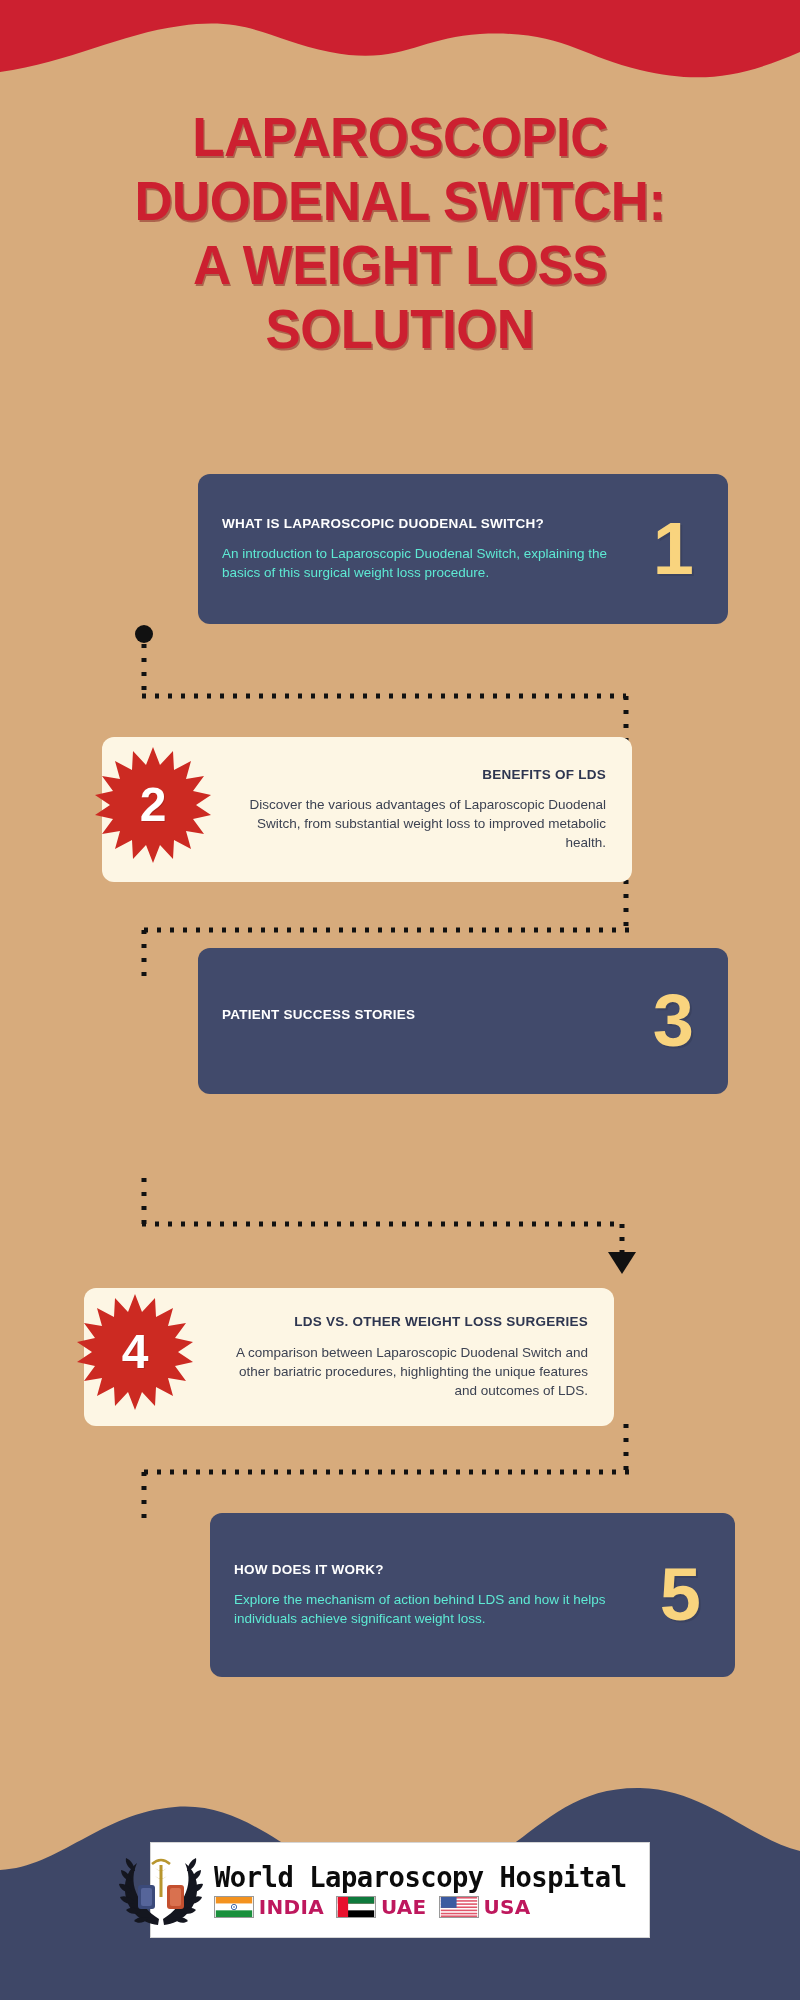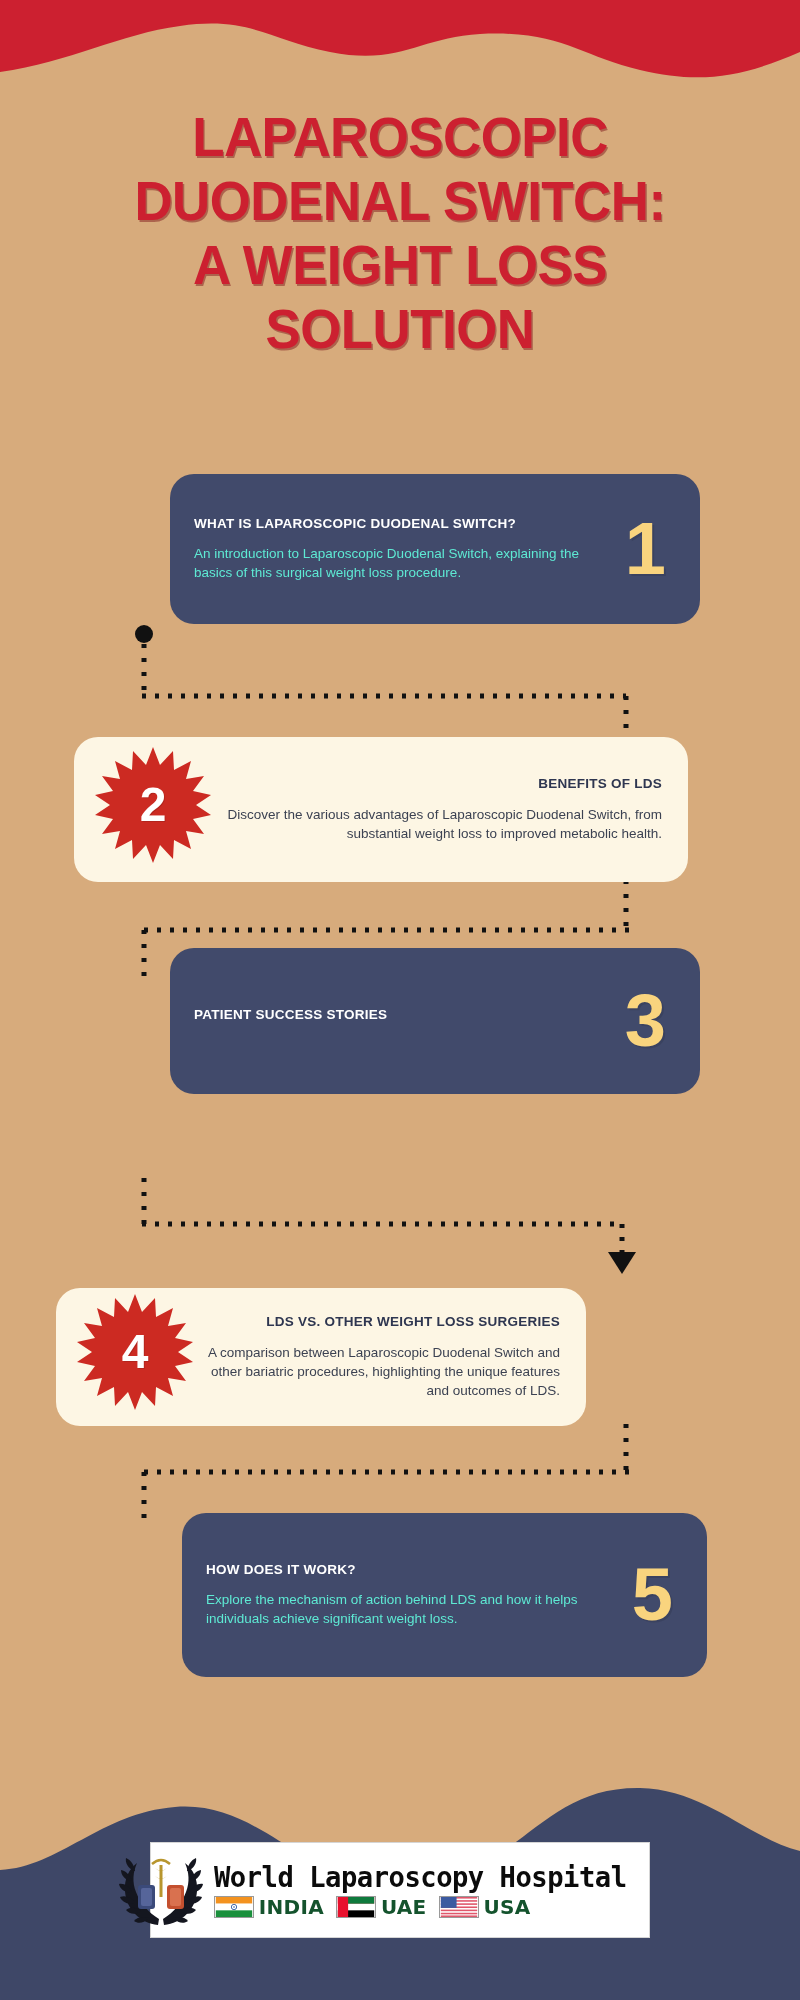--- a/index.html
+++ b/index.html
@@ -27,22 +27,22 @@
     font-size:55px;
     line-height:64px;
     letter-spacing:-0.5px;
     transform:scaleX(0.96);
     text-shadow:1.5px 1.5px 0 rgba(120,10,20,0.45);
   }
 
   
   .card {
     position:absolute; z-index:4;
-    border-radius:24px;
-    display:flex; align-items:center;
+    border-radius:12px;
+    display:flex; align-items:center;margin-left:28px;
   }
   .card.dark { background:#414a6b; }
   .card.light { background:#fdf6e4; }
 
   .card-text { flex:1; padding:20px 24px; }
   .card.dark .card-text { padding-right:14px; }
   .card.light .card-text { padding-left:10px; padding-right:26px; text-align:right; }
 
   .card-heading {
     font-size:13.5px; font-weight:bold; letter-spacing:0.25px;
@@ -100,21 +100,21 @@
   .logo-name {
     font-family:"DejaVu Sans Mono", monospace;
     font-weight:bold; font-size:28px; line-height:32px;
     color:#0b0b0b; letter-spacing:-0.5px; white-space:nowrap;
     transform:scaleX(0.97); transform-origin:left center;
   }
   .logo-countries { display:flex; align-items:center; gap:5px; }
   .flag { width:40px; height:22px; flex:0 0 auto; border:1px solid #999; }
   .country-label {
     font-family:"DejaVu Sans", sans-serif;
-    font-weight:bold; font-size:20px; line-height:22px; color:#14532d;
+    font-weight:bold; font-size:20px; line-height:22px; color:#be185d;
     margin-right:7px; letter-spacing:0.3px;
   }
 </style>
 </head>
 <body>
 
 <svg class="wave-top" viewBox="0 0 800 85" preserveAspectRatio="none">
   <path d="M0,0 L800,0 L800,52 C740,78 700,84 640,70 C580,56 560,30 480,34
            C420,37 400,66 330,52 C270,40 250,16 180,26 C120,34 70,62 0,72 Z" fill="#cc2030"></path>
 </svg>
@@ -134,21 +134,21 @@
   <div class="card-number">1</div>
 </div>
 
 <svg class="connector" style="left:130px; top:620px; width:510px; height:130px;" viewBox="0 0 510 130">
   <circle cx="14" cy="14" r="9" fill="#111"></circle>
   <line x1="14" y1="24" x2="14" y2="76" stroke="#111" stroke-width="5" stroke-dasharray="4 10" stroke-linecap="butt"></line>
   <line x1="12" y1="76" x2="496" y2="76" stroke="#111" stroke-width="5" stroke-dasharray="4 9" stroke-linecap="butt"></line>
   <line x1="496" y1="76" x2="496" y2="126" stroke="#111" stroke-width="5" stroke-dasharray="4 10" stroke-linecap="butt"></line>
 </svg>
 
-<div class="card light" style="left:74px; top:737px; width:614px; height:145px;">
+<div class="card light" style="left:74px; top:737px; width:530px; height:145px;">
   <div style="flex:0 0 132px;"></div>
   <div class="card-text">
     <div class="card-heading">BENEFITS OF LDS</div>
     <div class="card-body">Discover the various advantages of Laparoscopic Duodenal Switch, from substantial weight loss to improved metabolic health.</div>
   </div>
 </div>
 <div class="starburst" style="left:94px; top:746px;">
   <svg viewBox="0 0 118 118">
     <polygon fill="#cc2a22" points="59,1 66,19 79,5 80,24 97,15 92,33 110,30 99,45 117,49 102,59 117,69 99,73 110,88 92,85 97,103 80,94 79,113 66,99 59,117 52,99 39,113 38,94 21,103 26,85 8,88 19,73 1,69 16,59 1,49 19,45 8,30 26,33 21,15 38,24 39,5 52,19"></polygon>
   </svg>

